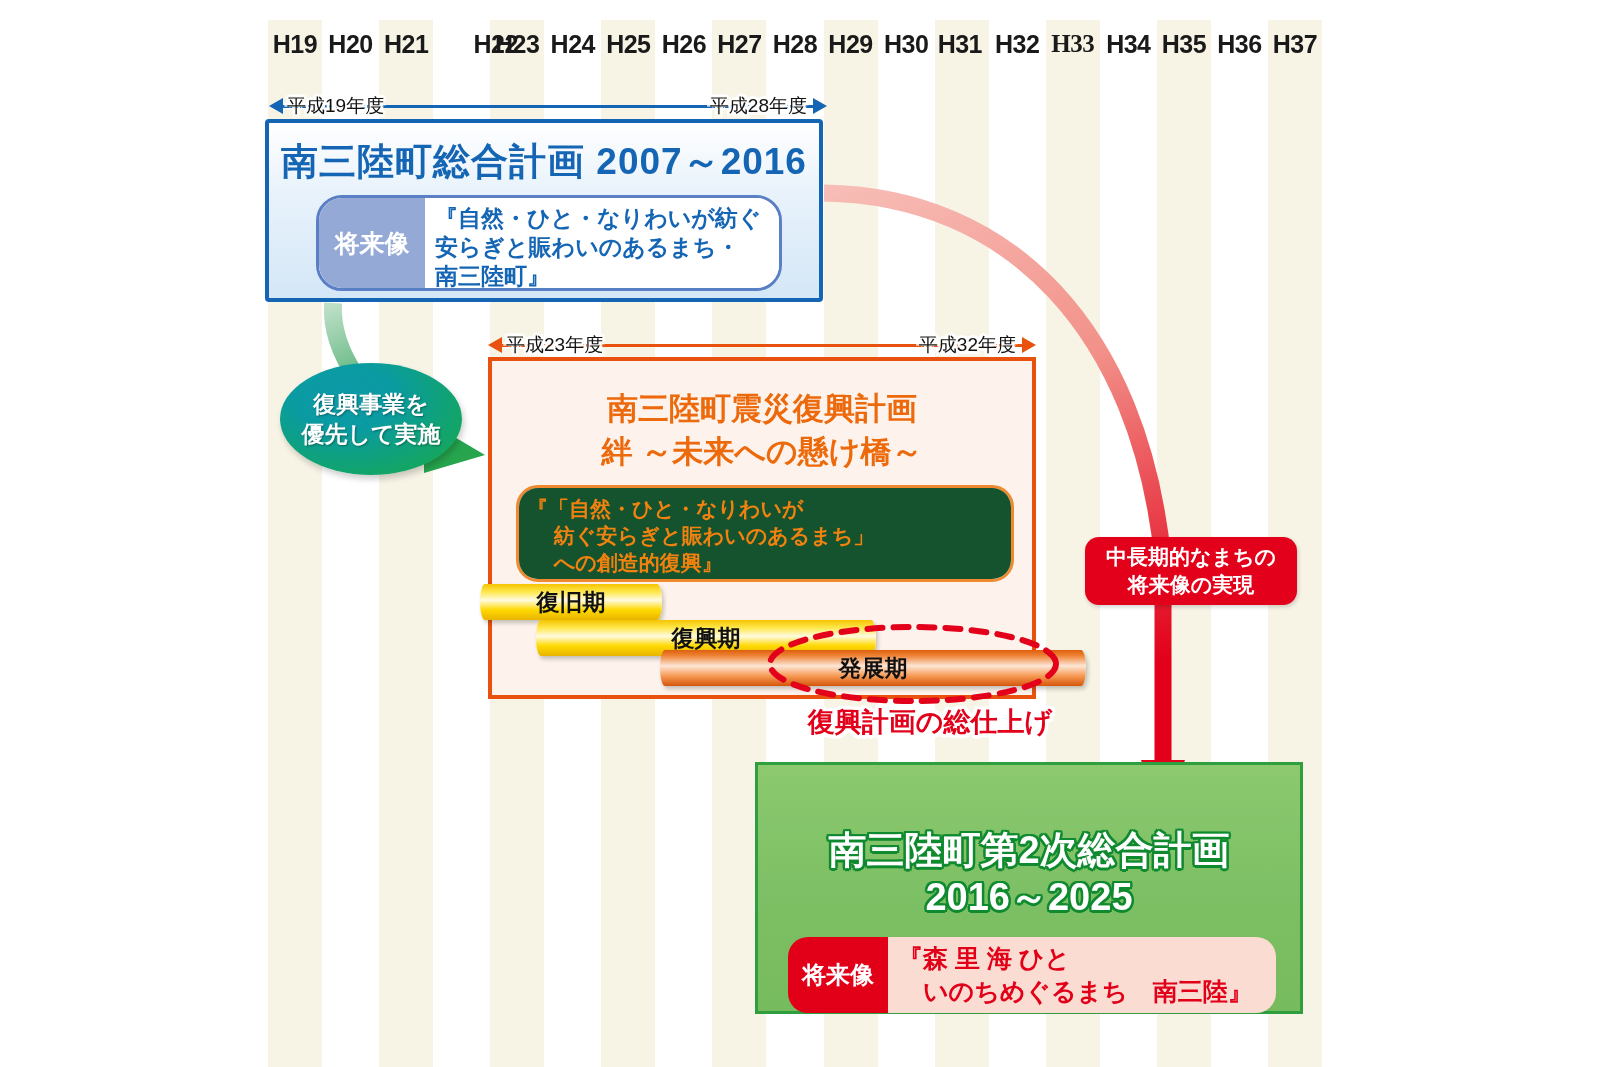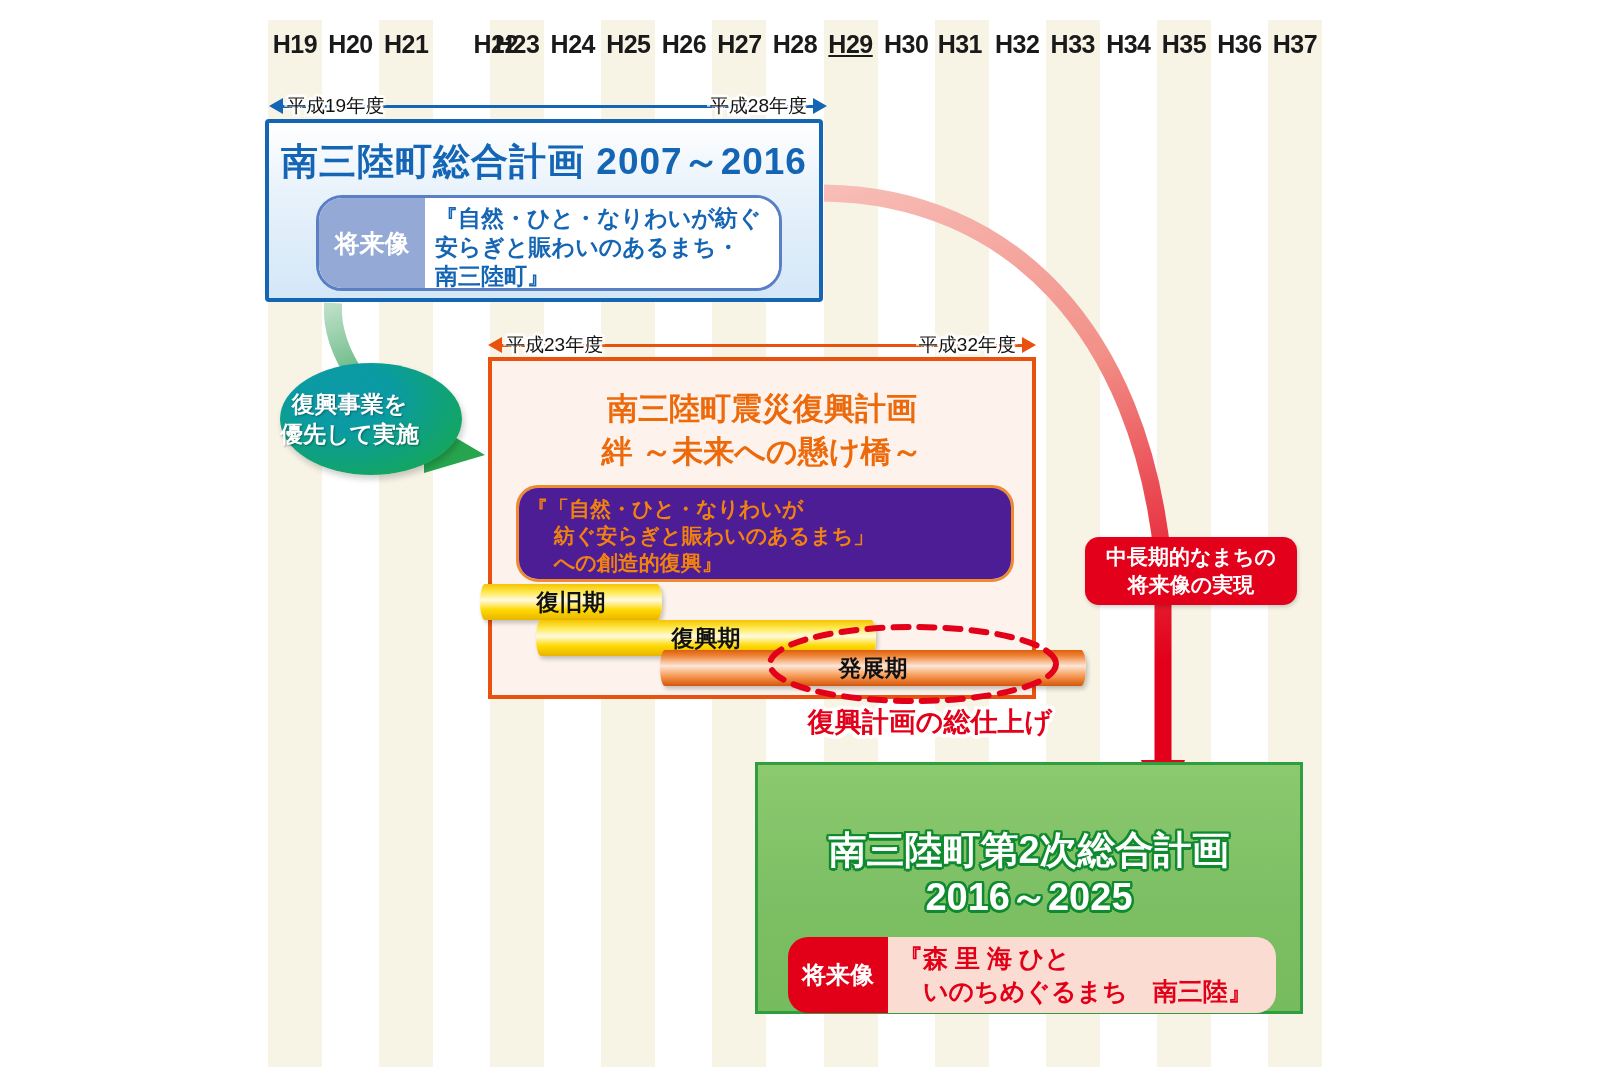--- a/index.html
+++ b/index.html
@@ -70,21 +70,21 @@
   #orangeVision{
     position:absolute;left:24px;top:124px;width:498px;height:97px;
     border:3px solid #f08a30;border-radius:22px;overflow:hidden;display:flex;
     background:#ffffff;box-sizing:border-box;
   }
   #orangeVisionLbl{
     width:113px;flex:0 0 113px;background:#f08a16;color:#ffffff;
     font-size:24px;font-weight:bold;display:flex;align-items:center;justify-content:center;
   }
   #orangeVisionTxt{
-    flex:1;background:#4c1d95;color:#f2820f;font-size:21px;font-weight:bold;
+    flex:1;background:#14532d;color:#f2820f;font-size:21px;font-weight:bold;
     line-height:27px;padding:7px 0 0 8px;box-sizing:border-box;white-space:pre-line;
   }
 
   
   .phase{position:absolute;height:36px;border-radius:5px/18px;
     display:flex;align-items:center;box-shadow:2px 3px 4px rgba(0,0,0,.22);}
   .phase span{width:100%;text-align:center;font-size:23px;font-weight:bold;color:#111;}
   .phaseYellow{background:linear-gradient(180deg,#f5c400 0%,#ffe84d 22%,#fffbe0 45%,#ffd900 72%,#e8b400 100%);}
   .phaseOrange2{background:linear-gradient(180deg,#dd5f0d 0%,#ef8436 16%,#fde6d6 44%,#f79a55 72%,#d4560a 100%);}
 
@@ -113,21 +113,21 @@
   #greenVisionTxt{
     flex:1;background:#fbdcd2;color:#e20019;font-size:25px;font-weight:bold;
     line-height:33px;padding:5px 0 0 10px;box-sizing:border-box;white-space:pre-line;
   }
 
   
   #tealEllipse{
     position:absolute;left:280px;top:363px;width:182px;height:112px;
     border-radius:50%;
     background:radial-gradient(ellipse at 35% 30%,#0e9aa8 0%,#0a9ba2 30%,#13a564 75%,#23a94f 100%);
-    display:flex;align-items:center;justify-content:flex-start;
+    display:flex;align-items:center;justify-content:center;
     box-shadow:2px 4px 6px rgba(0,0,0,.2);
   }
   #tealEllipseTxt{
     text-align:center;font-size:23px;font-weight:bold;color:#ffffff;line-height:30px;
     white-space:pre-line;text-shadow:1px 1px 2px rgba(0,0,0,.35);
   }
   #redCallout{
     position:absolute;left:1085px;top:537px;width:212px;height:68px;
     background:#e2001a;border-radius:14px;
     display:flex;align-items:center;justify-content:center;
@@ -172,25 +172,25 @@
       <div class="yearlbl" style="left: 267.5px;">H19</div>
       <div class="yearlbl" style="left: 323.056px;">H20</div>
       <div class="yearlbl" style="left: 378.611px;">H21</div>
       <div class="yearlbl" style="left: 434.167px; padding-left: 34px;">H22</div>
       <div class="yearlbl" style="left: 489.722px;">H23</div>
       <div class="yearlbl" style="left: 545.278px;">H24</div>
       <div class="yearlbl" style="left: 600.833px;">H25</div>
       <div class="yearlbl" style="left: 656.389px;">H26</div>
       <div class="yearlbl" style="left: 711.944px;">H27</div>
       <div class="yearlbl" style="left: 767.5px;">H28</div>
-      <div class="yearlbl" style="left: 823.056px; text-decoration: underline;">H29</div>
+      <div class="yearlbl" style="left: 823.056px;">H29</div>
       <div class="yearlbl" style="left: 878.611px;">H30</div>
       <div class="yearlbl" style="left: 927px; text-align: right;">H31</div>
       <div class="yearlbl" style="left: 989.722px;">H32</div>
-      <div class="yearlbl" style="left: 1045.28px;">H33</div>
+      <div class="yearlbl" style="left: 1045.28px; font-family: Liberation Serif, serif;">H33</div>
       <div class="yearlbl" style="left: 1100.83px;">H34</div>
       <div class="yearlbl" style="left: 1156.39px;">H35</div>
       <div class="yearlbl" style="left: 1211.94px;">H36</div>
       <div class="yearlbl" style="left: 1267.5px;">H37</div>
     </div>
 
   <svg class="overlay" viewBox="0 0 1600 1067">
     <defs>
       <linearGradient id="gRed" x1="0" y1="0" x2="0.25" y2="1">
         <stop offset="0%" stop-color="#f7bdb6"></stop>

